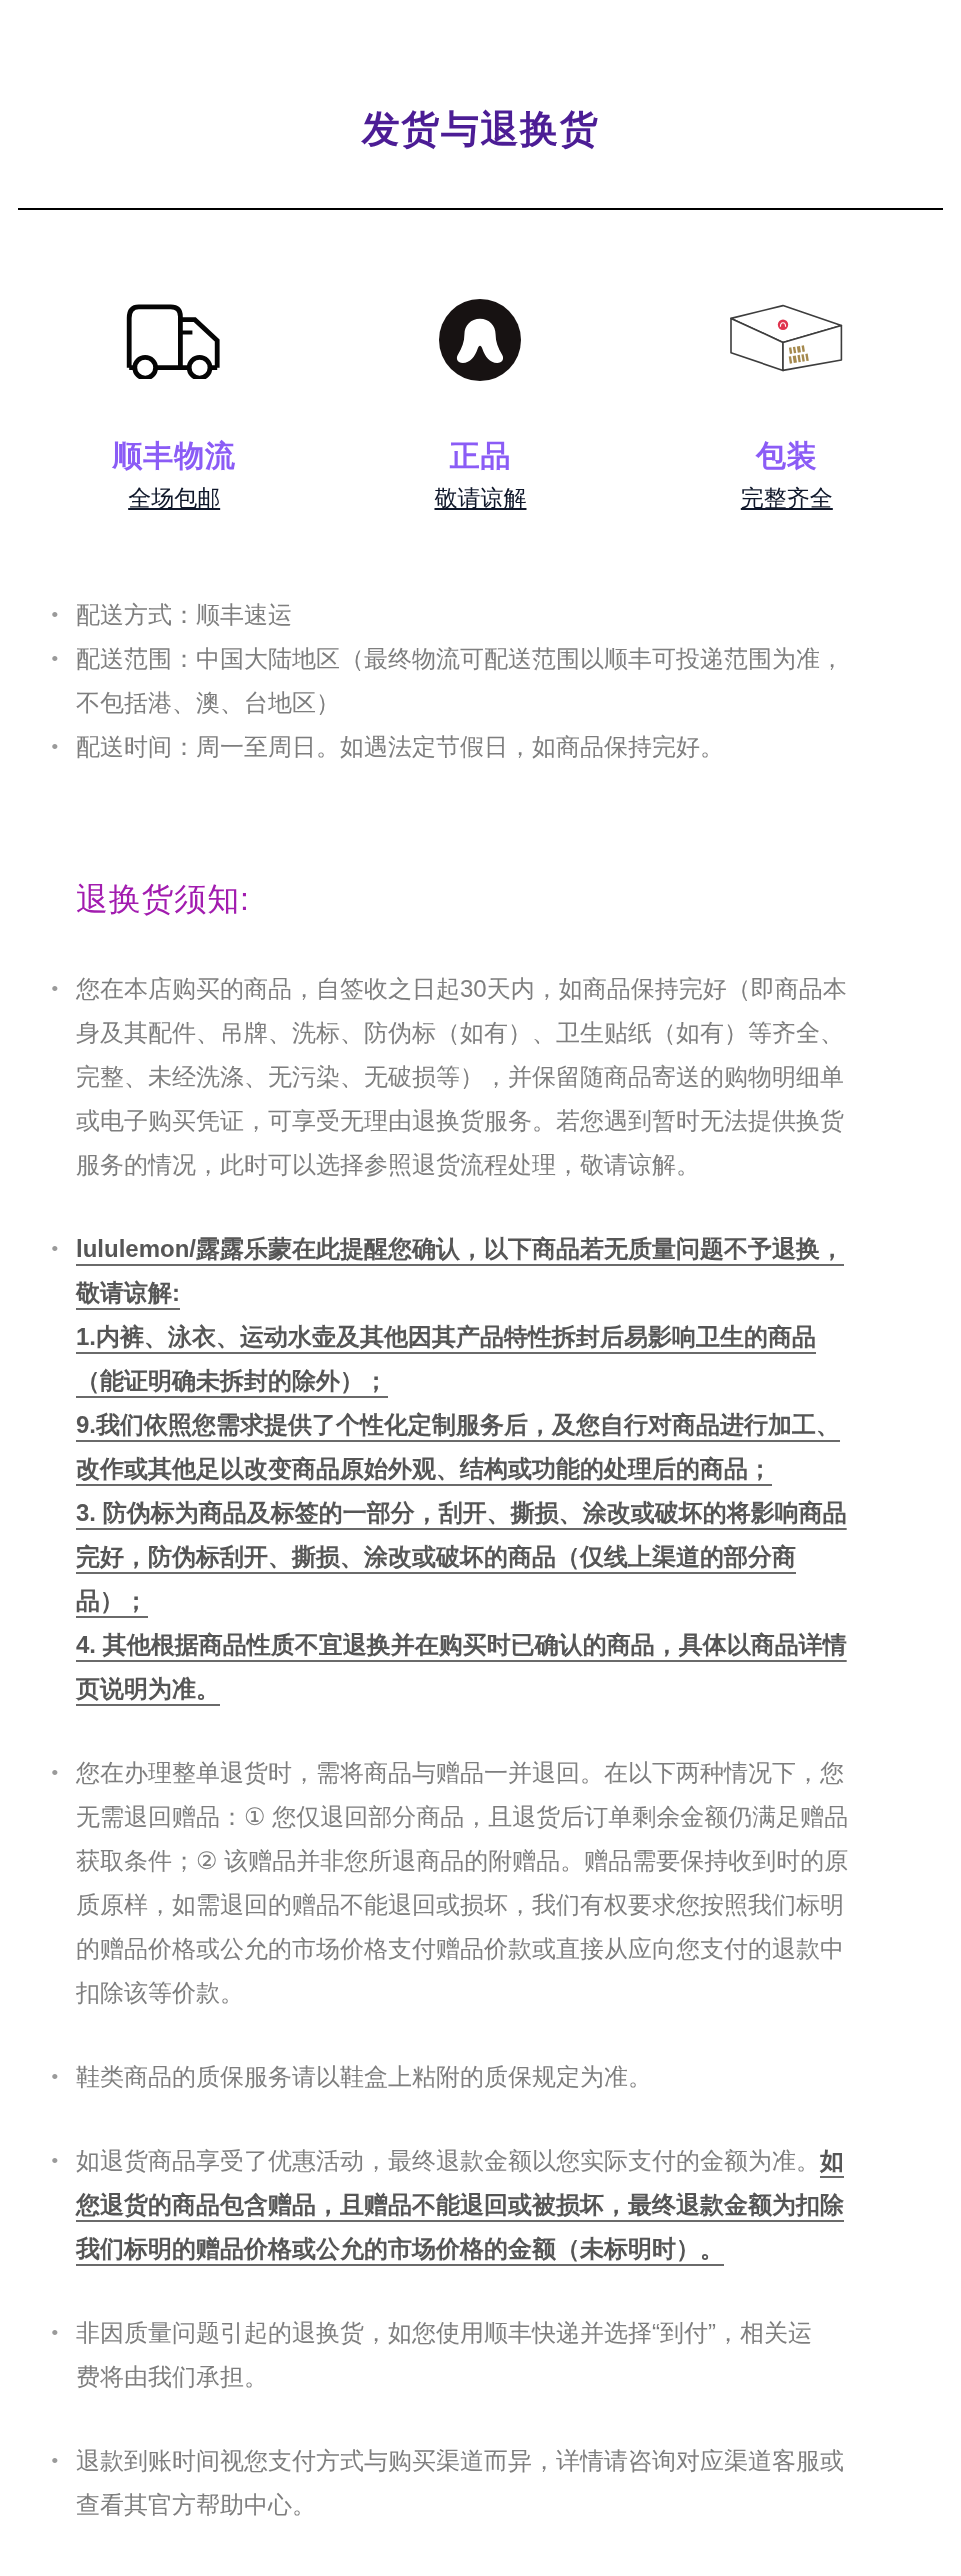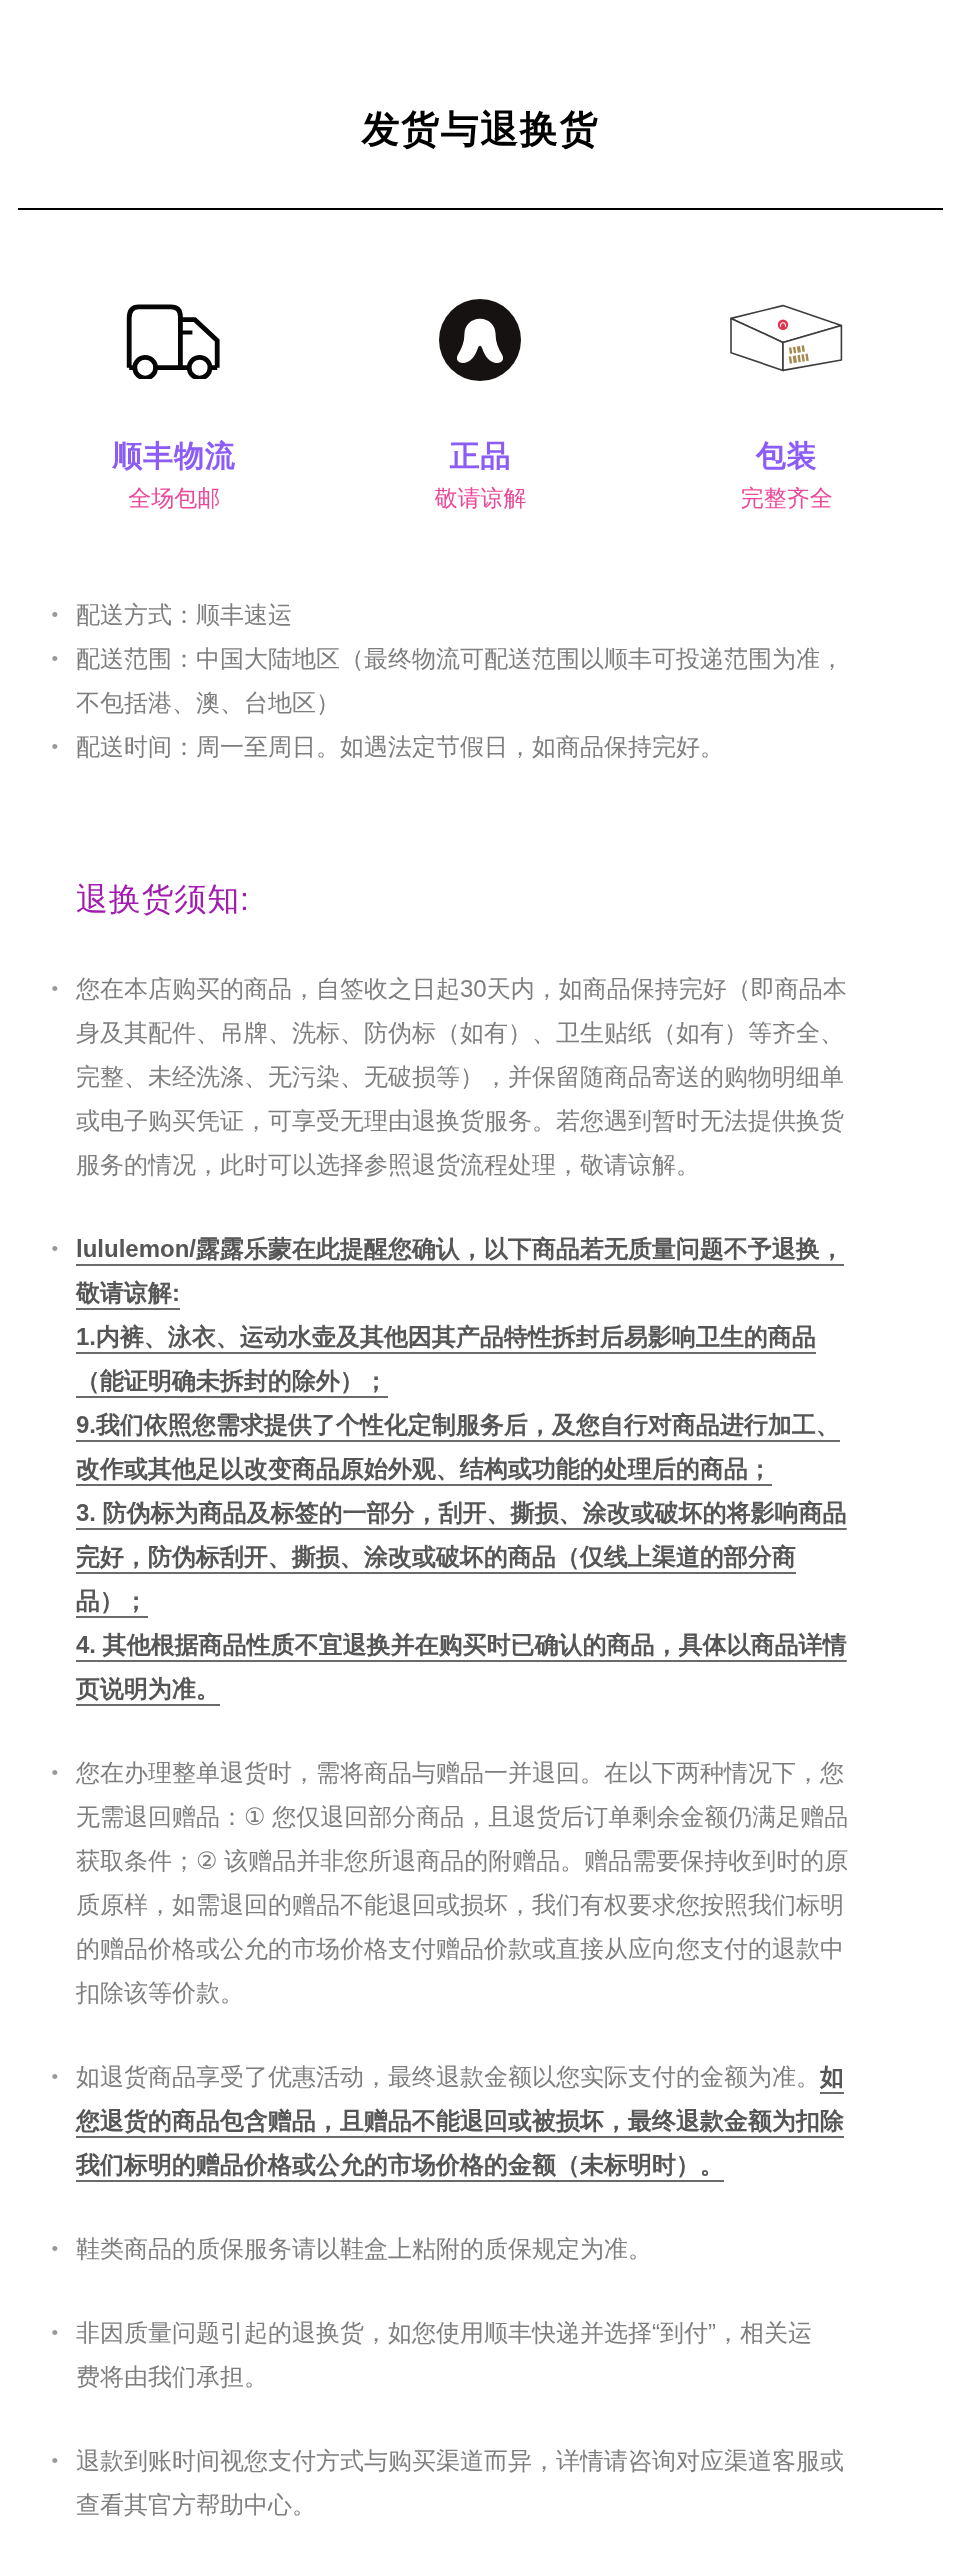--- a/index.html
+++ b/index.html
@@ -4,30 +4,30 @@
 <style>
   * { margin:0; padding:0; box-sizing:border-box; }
   html,body { background:#ffffff; }
   body {
     width:961px; height:2576px; margin:0 auto; position:relative;
     font-family:"Liberation Sans","DejaVu Sans",sans-serif;
     -webkit-font-smoothing:antialiased;
   }
   .page-title {
     padding-top:107px; text-align:center;
-    font-size:38px; line-height:45px; font-weight:700; color:#000000;
+    font-size:38px; line-height:45px; font-weight:700; color:#4c1d95;
     letter-spacing:1.6px;
   }
   .divider { margin:56px 17.6px 0 17.6px; border-top:2.4px solid #000; height:0; }
 
   .features { margin-top:90px; padding:0 21px; display:flex; }
   .feature { flex:1; display:flex; flex-direction:column; align-items:center; }
   .feature-icon { height:80px; display:flex; align-items:center; justify-content:center; }
   .feature-title { margin-top:58px; font-size:30px; line-height:35px; font-weight:700; color:#8b5cf6; letter-spacing:0.8px; text-align:center; }
-  .feature-sub { margin-top:11.2px; font-size:23px; line-height:29px; font-weight:400; color:#ec4899; text-align:center; }
+  .feature-sub { margin-top:11.2px; font-size:23px; line-height:29px; font-weight:400; color:#0f172a; text-align:center;text-decoration:underline; }
 
   .bullet-list { list-style:none; }
   .bullet-list li {
     position:relative; padding-left:26px;
     font-size:24px; line-height:44px; color:#7e7e7e;
     white-space:pre-line; text-align:justify;
   }
   .bullet-list li::before {
     content:"•"; position:absolute; left:1.6px; top:0;
     font-size:19px; line-height:44px; color:#9a9a9a;
@@ -149,22 +149,22 @@
 完好，防伪标刮开、撕损、涂改或破坏的商品（仅线上渠道的部分商
 品）；
 4. 其他根据商品性质不宜退换并在购买时已确认的商品，具体以商品详情
 页说明为准。</span></li>
   <li><span class="note-plain">您在办理整单退货时，需将商品与赠品一并退回。在以下两种情况下，您
 无需退回赠品：① 您仅退回部分商品，且退货后订单剩余金额仍满足赠品
 获取条件；② 该赠品并非您所退商品的附赠品。赠品需要保持收到时的原
 质原样，如需退回的赠品不能退回或损坏，我们有权要求您按照我们标明
 的赠品价格或公允的市场价格支付赠品价款或直接从应向您支付的退款中
 扣除该等价款。</span></li>
+  <li><span class="note-plain">鞋类商品的质保服务请以鞋盒上粘附的质保规定为准。</span></li>
   <li><span class="note-plain">如退货商品享受了优惠活动，最终退款金额以您实际支付的金额为准。</span><span class="note-emph">如
 您退货的商品包含赠品，且赠品不能退回或被损坏，最终退款金额为扣除
 我们标明的赠品价格或公允的市场价格的金额（未标明时）。</span></li>
-  <li><span class="note-plain">鞋类商品的质保服务请以鞋盒上粘附的质保规定为准。</span></li>
   <li><span class="note-plain">非因质量问题引起的退换货，如您使用顺丰快递并选择“到付”，相关运
 费将由我们承担。</span></li>
   <li><span class="note-plain">退款到账时间视您支付方式与购买渠道而异，详情请咨询对应渠道客服或
 查看其官方帮助中心。</span></li>
 </ul>
 
 
 </body></html>

